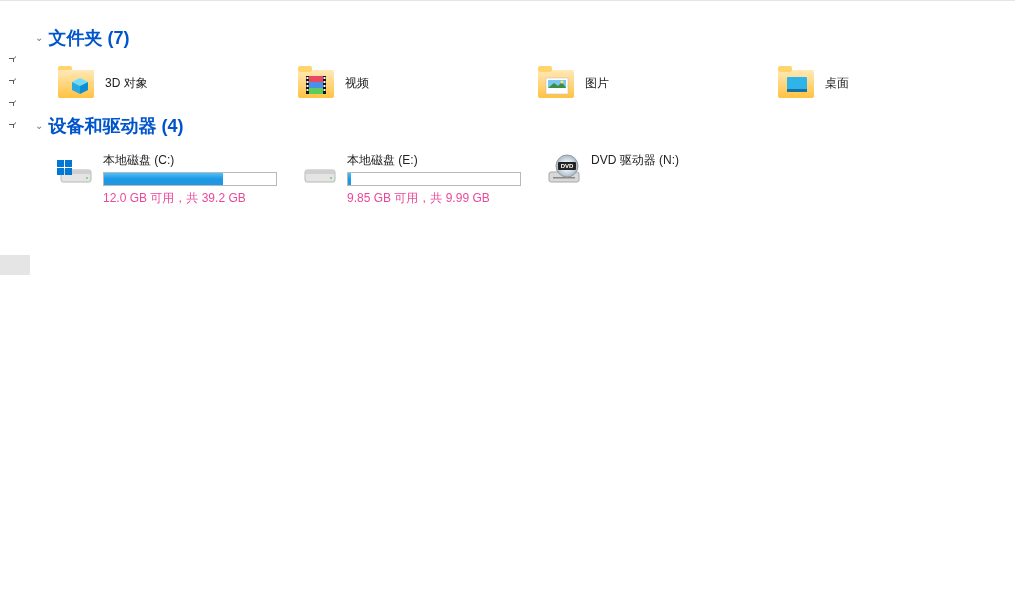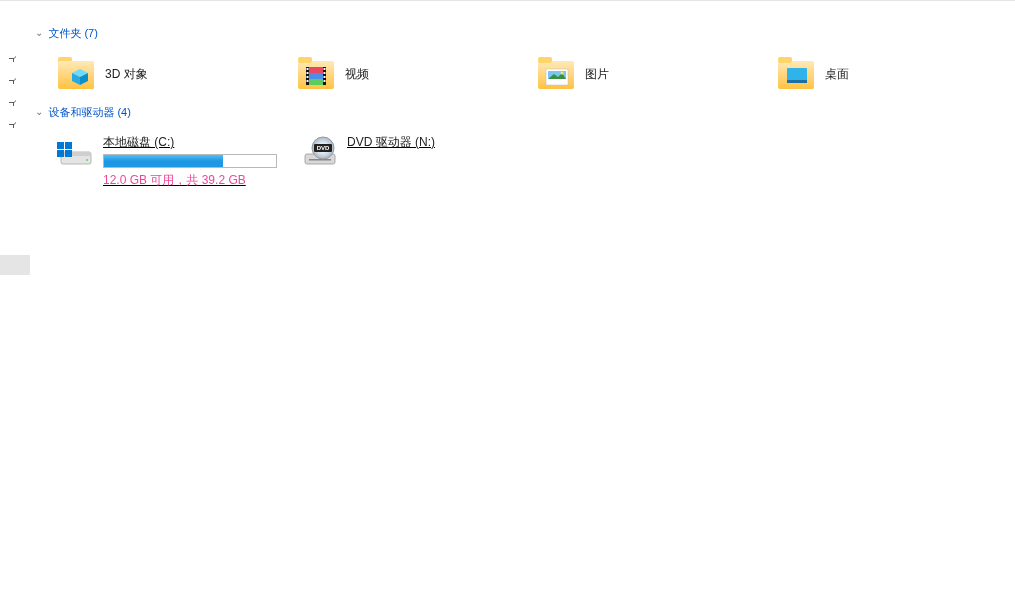--- a/index.html
+++ b/index.html
@@ -47,21 +47,22 @@
       margin-top: 6px;
       cursor: pointer;
     }
     .chev {
       color: #787878;
       font-size: 10px;
       transform: translateY(-1px);
     }
     .group-title {
       color: #0055cc;
-      font-size: 11px;
+      font-size: 18px;
+      font-weight: bold;
     }
     .folders {
       display: grid;
       grid-template-columns: repeat(4, 240px);
       row-gap: 4px;
       margin-left: 20px;
       margin-bottom: 8px;
     }
     .folder-item {
       display: flex;
@@ -78,21 +79,20 @@
       display: grid;
       grid-template-columns: repeat(4, 240px);
       margin-left: 20px;
       column-gap: 4px;
     }
     .drive-item {
       display: flex;
       gap: 8px;
       padding: 4px 2px;
       cursor: pointer;
-      text-decoration: underline;
     }
     .drive-info { flex: 1; padding-right: 16px; }
     .drive-name { color: #222; font-size: 12px; margin-bottom: 3px; }
     .progress {
       width: 100%;
       height: 14px;
       border: 1px solid #b8b8b8;
       background: #fff;
       position: relative;
       margin-bottom: 4px;
@@ -273,20 +273,36 @@
       <div class="drive-info">
         <div class="drive-name">本地磁盘 (C:)</div>
         <div class="progress">
           <div class="progress-fill" style="width:69%"></div>
         </div>
         <div class="drive-stats">12.0 GB 可用，共 39.2 GB</div>
       </div>
     </div>
 
 
+    <div class="drive-item">
+      <span class="icon-box">
+        <svg width="38" height="38" viewBox="0 0 38 38">
+          <rect x="4" y="18" width="30" height="12" rx="2" fill="#e4e4e4" stroke="#b8b8b8"></rect>
+          <rect x="4" y="18" width="30" height="4" fill="#cfcfcf"></rect>
+          <circle cx="30" cy="26" r="1" fill="#6ad06a"></circle>
+        </svg>
+      </span>
+      <div class="drive-info">
+        <div class="drive-name">本地磁盘 (E:)</div>
+        <div class="progress">
+          <div class="progress-fill" style="width:2%"></div>
+        </div>
+        <div class="drive-stats">9.85 GB 可用，共 9.99 GB</div>
+      </div>
+    </div>
 
     <div class="drive-item">
       <span class="icon-box">
         <svg width="38" height="38" viewBox="0 0 38 38">
           <rect x="4" y="20" width="30" height="10" rx="2" fill="#d8d8d8" stroke="#a8a8a8"></rect>
           <rect x="8" y="25" width="22" height="1.5" fill="#888"></rect>
           <circle cx="22" cy="14" r="11" fill="url(#disc)" stroke="#999"></circle>
           <defs>
               <radialGradient id="disc">
                 <stop offset="0" stop-color="#fff"></stop>

